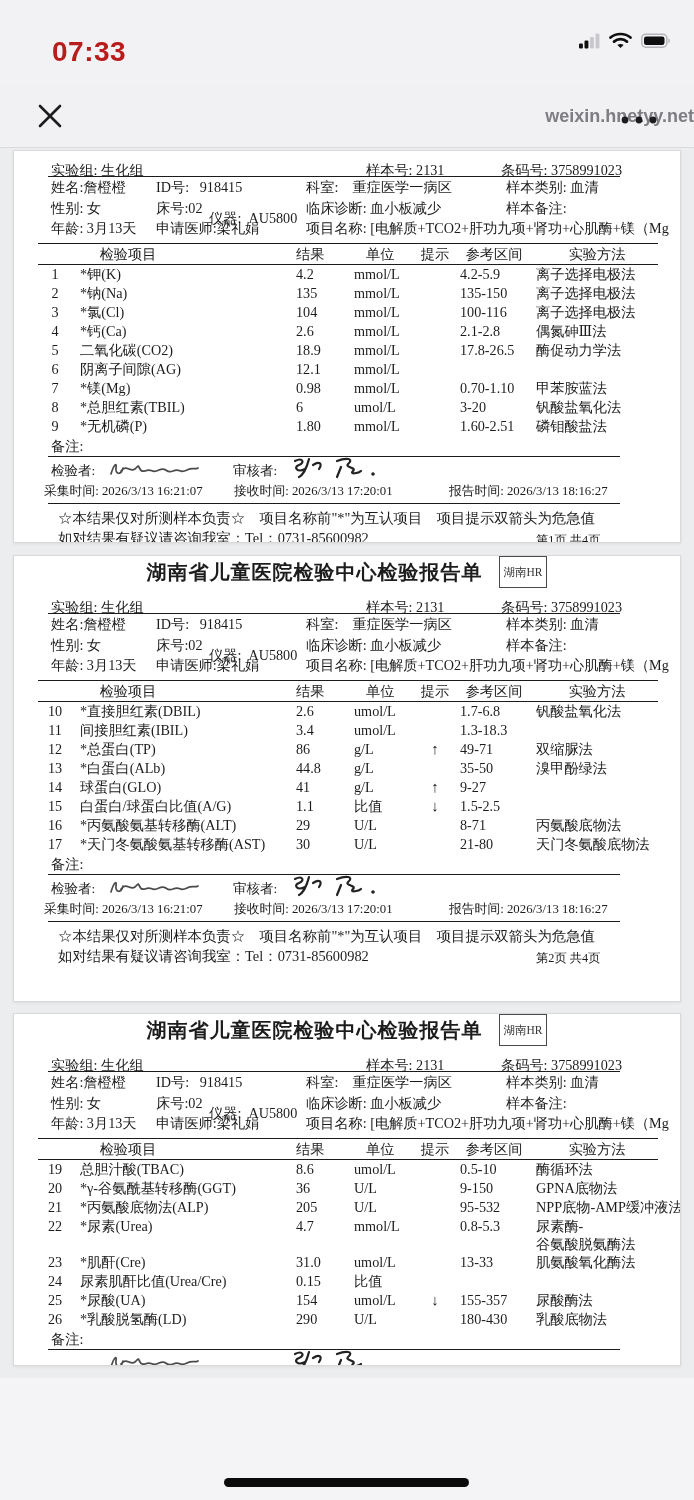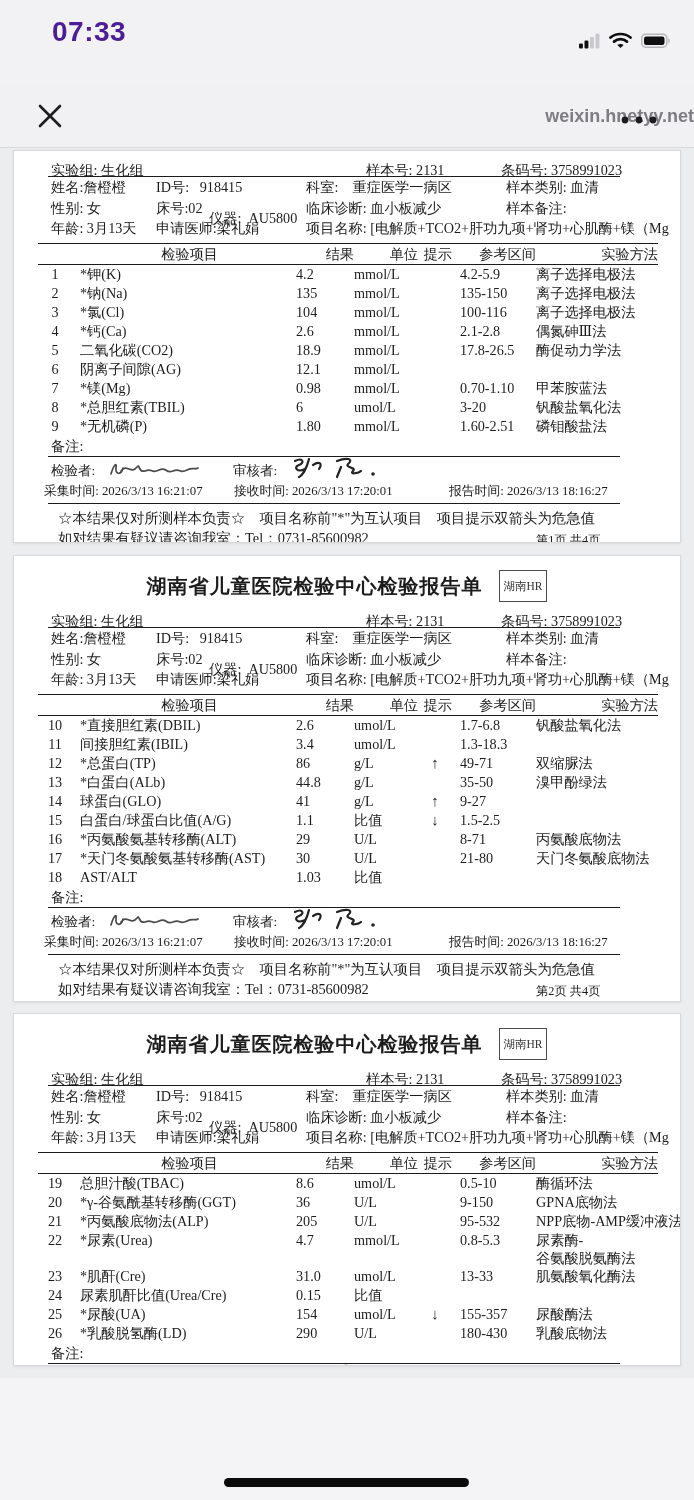--- a/index.html
+++ b/index.html
@@ -1,55 +1,55 @@
 <!DOCTYPE html>
 <html><head>
 <meta charset="utf-8">
 <style>
   * { margin:0; padding:0; box-sizing:border-box; }
   html,body { width:694px; height:1500px; }
   body { font-family:"Liberation Sans", sans-serif; background:#ebedee; position:relative; overflow:hidden; }
 
   
   .status-bar { position:absolute; top:0; left:0; width:694px; height:85px; background:#f2f2f4; }
-  .sb-time { position:absolute; left:52px; top:16px; font-size:28px; font-weight:700; color:#4c1d95; letter-spacing:.5px;text-align:right; }
+  .sb-time { position:absolute; left:52px; top:36px; font-size:28px; font-weight:700; color:#b91c1c; letter-spacing:.5px;text-align:right; }
   .sb-icons { position:absolute; right:22px; top:32px; display:flex; align-items:center; gap:9px; }
 
   .browser-bar { position:absolute; top:85px; left:0; width:694px; height:63px; background:#f1f1f3; border-bottom:1px solid #dadadd; }
   .bb-close { position:absolute; left:36px; top:17px; width:30px; height:30px; cursor:pointer; }
   .bb-url { position:absolute; left:0; right:0; top:0; height:63px; line-height:63px; text-align:right;
             color:#7d7d82; font-size:18px; font-weight:700; }
   .bb-more { position:absolute; right:36px; top:26px; width:38px; height:12px; cursor:pointer; }
 
   .bottom-area { position:absolute; top:1378px; left:0; width:694px; height:122px; background:#f4f4f6; }
   .home-indicator { position:absolute; left:224px; top:1478px; width:245px; height:9px; border-radius:5px; background:#0a0a0a; }
 
   
   .card { position:absolute; left:13px; width:668px; background:#ffffff; border:1px solid #d9d9dc;
           box-shadow:0 1px 3px rgba(0,0,0,.07); overflow:hidden;
           font-family:"Liberation Serif","DejaVu Serif",serif; color:#1c1c1c; }
   .card1 { top:150px; height:393px; }
   .card2 { top:555px; height:447px; }
   .card3 { top:1013px; height:353px; }
 
-  .title-row { text-align:center; margin-top:14px; height:28px; line-height:28px; white-space:nowrap; }
+  .title-row { text-align:center; height:28px; line-height:28px; white-space:nowrap; }
   .rtitle { font-size:20px; font-weight:700; letter-spacing:1px; }
   .rbadge { display:inline-block; font-size:11.5px; font-weight:400; border:1px solid #4a4a4a; padding:1px 4px;
             margin-left:12px; vertical-align:3px; color:#333; }
 
   .rinfo { position:relative; height:86px; margin-top:10px; font-size:14.2px; }
   .card1 .rinfo { margin-top:6px; }
   .rinfo span { position:absolute; white-space:pre; }
   .l1{top:4px;} .l2{top:21px;} .l3{top:41.5px;} .l4{top:62px;}
   .a1{left:37px;} .a2{left:195px;margin-top:48px;} .a3{left:352px;} .a4{left:487px;}
   .b2{left:142px;} .b3{left:292px;} .b4{left:492px;}
   .hline1 { position:absolute; top:18.5px; left:34px; width:572px; border-top:1.7px solid #1b1b1b; }
 
   table.lab { width:620px; margin-left:24px; border-collapse:collapse; table-layout:fixed; font-size:14.2px; }
-  table.lab th { font-weight:400; height:21px; vertical-align:middle;text-align:right; }
+  table.lab th { font-weight:400; height:21px; vertical-align:middle; }
   table.lab thead tr { border-top:1.7px solid #1b1b1b; border-bottom:1.7px solid #1b1b1b; }
   .th-item { text-align:center; padding-right:64px; }
   .th-result { text-align:left; padding-left:14px; }
   .th-unit { text-align:left; padding-left:12px; }
   .th-flag { text-align:center; }
   .th-range { text-align:center; }
   .th-method { text-align:center; }
   table.lab td { height:19px; line-height:19px; vertical-align:top; white-space:nowrap; overflow:visible; }
   td.col-no { text-align:center; }
   td.col-item { padding-left:8px; }
@@ -385,29 +385,20 @@
         </tr>
         <tr>
           <td class="col-no">17</td>
           <td class="col-item">*天门冬氨酸氨基转移酶(AST)</td>
           <td class="col-result">30</td>
           <td class="col-unit">U/L</td>
           <td class="col-flag"></td>
           <td class="col-range">21-80</td>
           <td class="col-method">天门冬氨酸底物法</td>
         </tr>
-        <tr>
-          <td class="col-no">18</td>
-          <td class="col-item">AST/ALT</td>
-          <td class="col-result">1.03</td>
-          <td class="col-unit">比值</td>
-          <td class="col-flag"></td>
-          <td class="col-range"></td>
-          <td class="col-method"></td>
-        </tr>
       </tbody>
   </table>
   <div class="remark-row">备注:</div>
   <div class="sign-row">
     <span class="lbl lbl-examiner">检验者:</span>
     <span class="sig-ex">
       <svg width="95" height="22" viewBox="0 0 95 22">
           <path d="M4 16 C7 6 10 4 9 10 C8 16 14 18 16 10 M14 13 C20 5 24 17 30 9 C33 5 31 15 38 13 C46 10 44 16 52 12 C60 8 58 16 66 13 C74 10 72 16 80 12 C86 9 88 12 91 10" fill="none" stroke="#4a4a4a" stroke-width="1.7" stroke-linecap="round"></path>
         </svg>
     </span>

